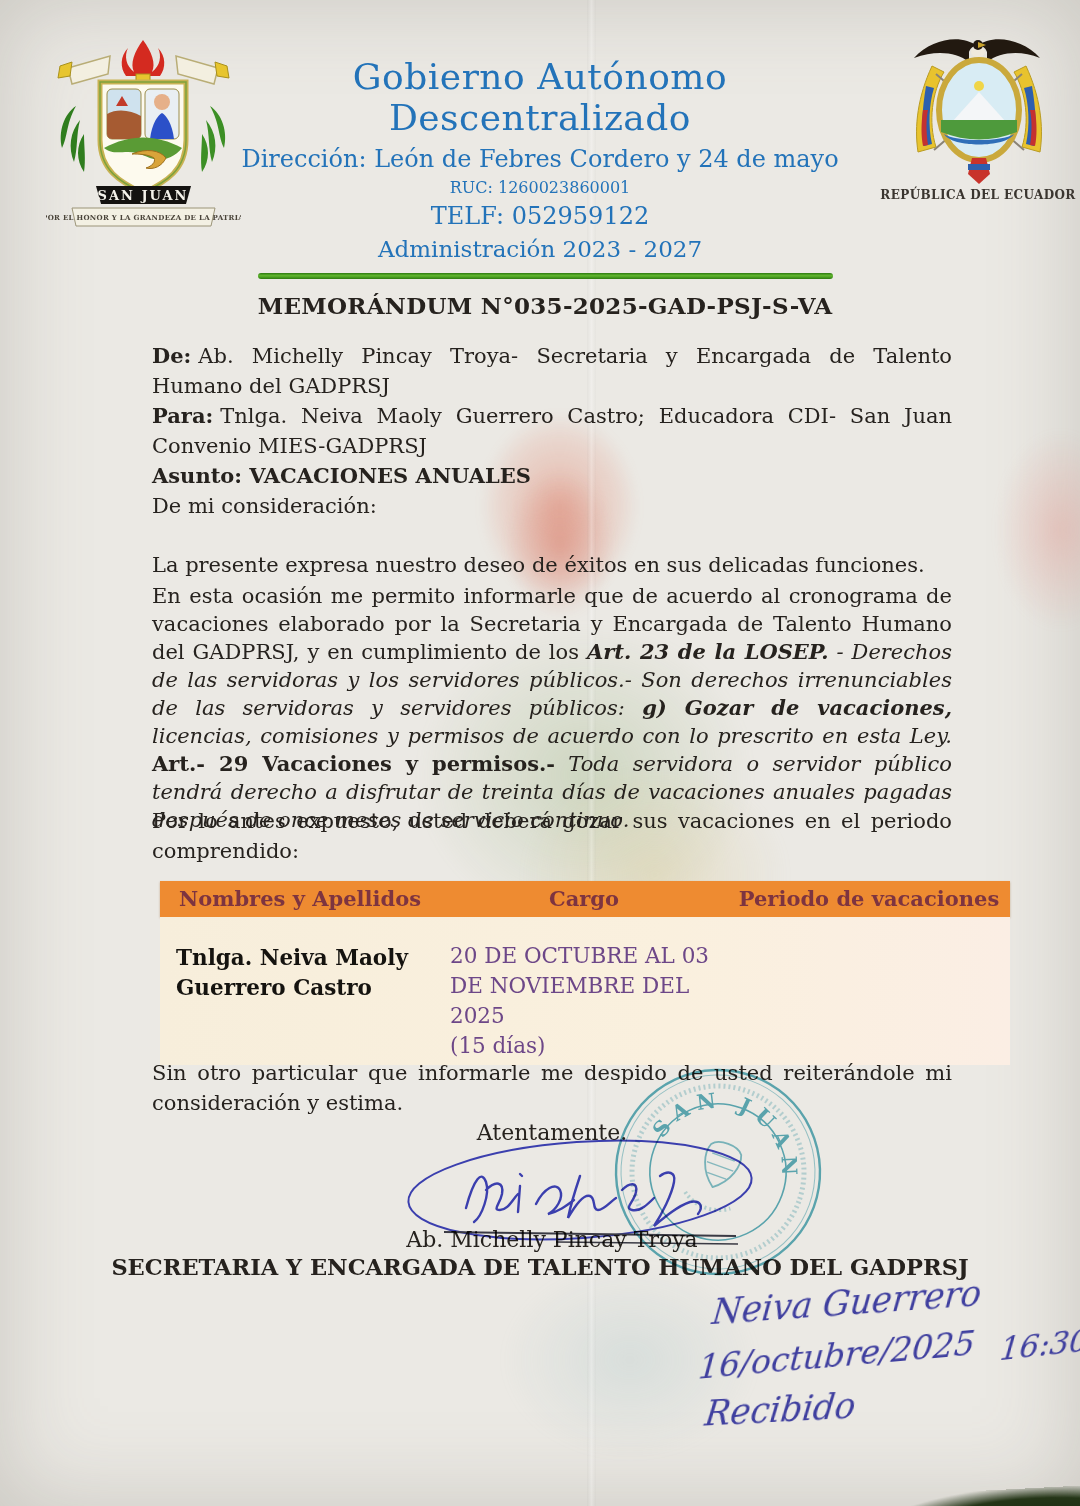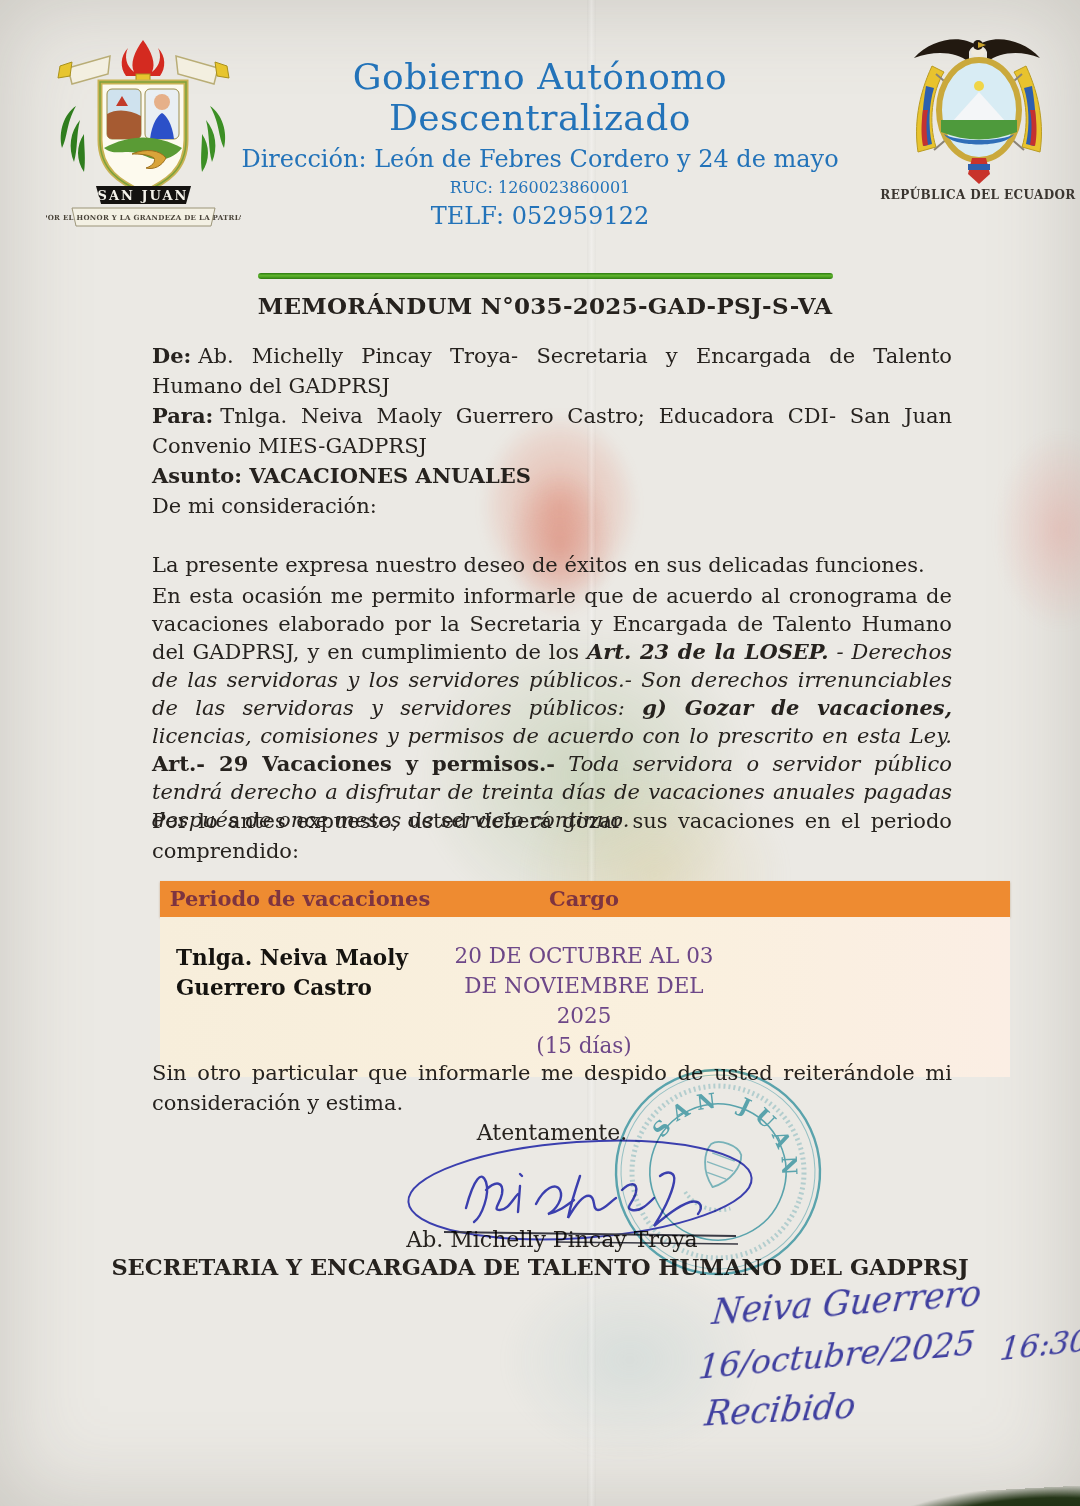--- a/index.html
+++ b/index.html
@@ -61,21 +61,21 @@
   .memo-table{left:160px;top:881px;width:850px;}
   .t-head{display:grid;grid-template-columns:280px 288px 282px;height:36px;
     background:#ee8b31;box-shadow:0 1px 2px rgba(150,90,30,.4);}
   .th{color:#7d3440;font-size:21px;font-weight:bold;text-align:center;line-height:35px;}
   .t-row{display:grid;grid-template-columns:280px 288px 282px;min-height:142px;
     background:linear-gradient(to right,#f7eedb,#faf0de 60%,#fbeee4);}
   .td{font-size:21.5px;line-height:30px;}
   .td-name{color:#15130f;font-weight:bold;padding:26px 12px 0 16px;}
   .td-cargo{color:#6d4788;padding:24px 20px 0 18px;}
   .spread{display:flex;justify-content:space-between;}
-  .td-period{color:#6d4788;text-align:center;padding:24px 10px 16px 10px;}
+  .td-period{color:#6d4788;text-align:left;padding:24px 10px 4px 10px;}
 
   
   .farewell{top:1058px;}
   .regards{left:152px;top:1120px;width:800px;text-align:center;font-size:22px;}
   .sig-svg{left:400px;top:1132px;z-index:3;mix-blend-mode:multiply;}
   .stamp-svg{left:598px;top:1052px;z-index:3;opacity:.78;mix-blend-mode:multiply;}
   .signer-name{left:152px;top:1227px;width:800px;text-align:center;font-size:22px;}
   .signer-title{left:90px;top:1254px;width:900px;text-align:center;font-size:22.5px;font-weight:bold;}
 
   
@@ -152,20 +152,21 @@
       <rect x="84" y="134" width="22" height="6" fill="#2d5fae"></rect>
     </svg>
 
     <div class="abs rep-caption">REPÚBLICA DEL ECUADOR</div>
 
     <div class="abs hdr-center">
       <div class="hdr-l1">Gobierno Autónomo Descentralizado</div>
       <div class="hdr-l3">Dirección: León de Febres Cordero y 24 de mayo</div>
       <div class="hdr-l4">RUC: 1260023860001</div>
       <div class="hdr-l5">TELF: 052959122</div>
+      <div class="hdr-l6">Administración 2023 - 2027</div>
     </div>
     <div class="abs green-rule"></div>
 
     <div class="abs memo-title">MEMORÁNDUM N°035-2025-GAD-PSJ-S-VA</div>
 
     <div class="abs bodycol meta">
       <div><span class="mlabel">De:</span><span>Ab. Michelly Pincay Troya- Secretaria y Encargada de Talento Humano del GADPRSJ</span></div>
       <div><span class="mlabel">Para:</span><span>Tnlga. Neiva Maoly Guerrero Castro; Educadora CDI- San Juan Convenio MIES-GADPRSJ</span></div>
       <div><span class="mlabel">Asunto:</span><span class="bold">VACACIONES ANUALES</span></div>
       <div>De mi consideración:</div>
@@ -174,22 +175,23 @@
     <div class="abs bodycol p1">La presente expresa nuestro deseo de éxitos en sus delicadas funciones.</div>
 
     <div class="abs bodycol p2">
       <span>En esta ocasión me permito informarle que de acuerdo al cronograma de vacaciones elaborado por la Secretaria y Encargada de Talento Humano del GADPRSJ, y en cumplimiento de los </span><span class="bi">Art. 23 de la LOSEP.</span><span class="it"> - Derechos de las servidoras y los servidores públicos.- Son derechos irrenunciables de las servidoras y servidores públicos: </span><span class="bi">g) Gozar de vacaciones,</span><span class="it"> licencias, comisiones y permisos de acuerdo con lo prescrito en esta Ley. </span><span class="bold">Art.- 29 Vacaciones y permisos.-</span><span class="it"> Toda servidora o servidor público tendrá derecho a disfrutar de treinta días de vacaciones anuales pagadas después de once meses de servicio continuo.</span>
     </div>
 
     <div class="abs bodycol p3">Por lo antes expuesto, usted deberá gozar sus vacaciones en el periodo comprendido:</div>
 
     <div class="abs memo-table">
       <div class="t-head">
+        <div class="th">Nombres y Apellidos</div>
+        <div class="th">Cargo</div>
         <div class="th">Periodo de vacaciones</div>
-        <div class="th">Cargo</div>
       </div>
       <div class="t-row">
         <div class="td td-name">Tnlga. Neiva Maoly Guerrero Castro</div>
         <div class="td td-period">
           <div>20 DE OCTUBRE AL 03</div>
           <div>DE NOVIEMBRE DEL</div>
           <div>2025</div>
           <div>(15 días)</div>
         </div>
       </div>

